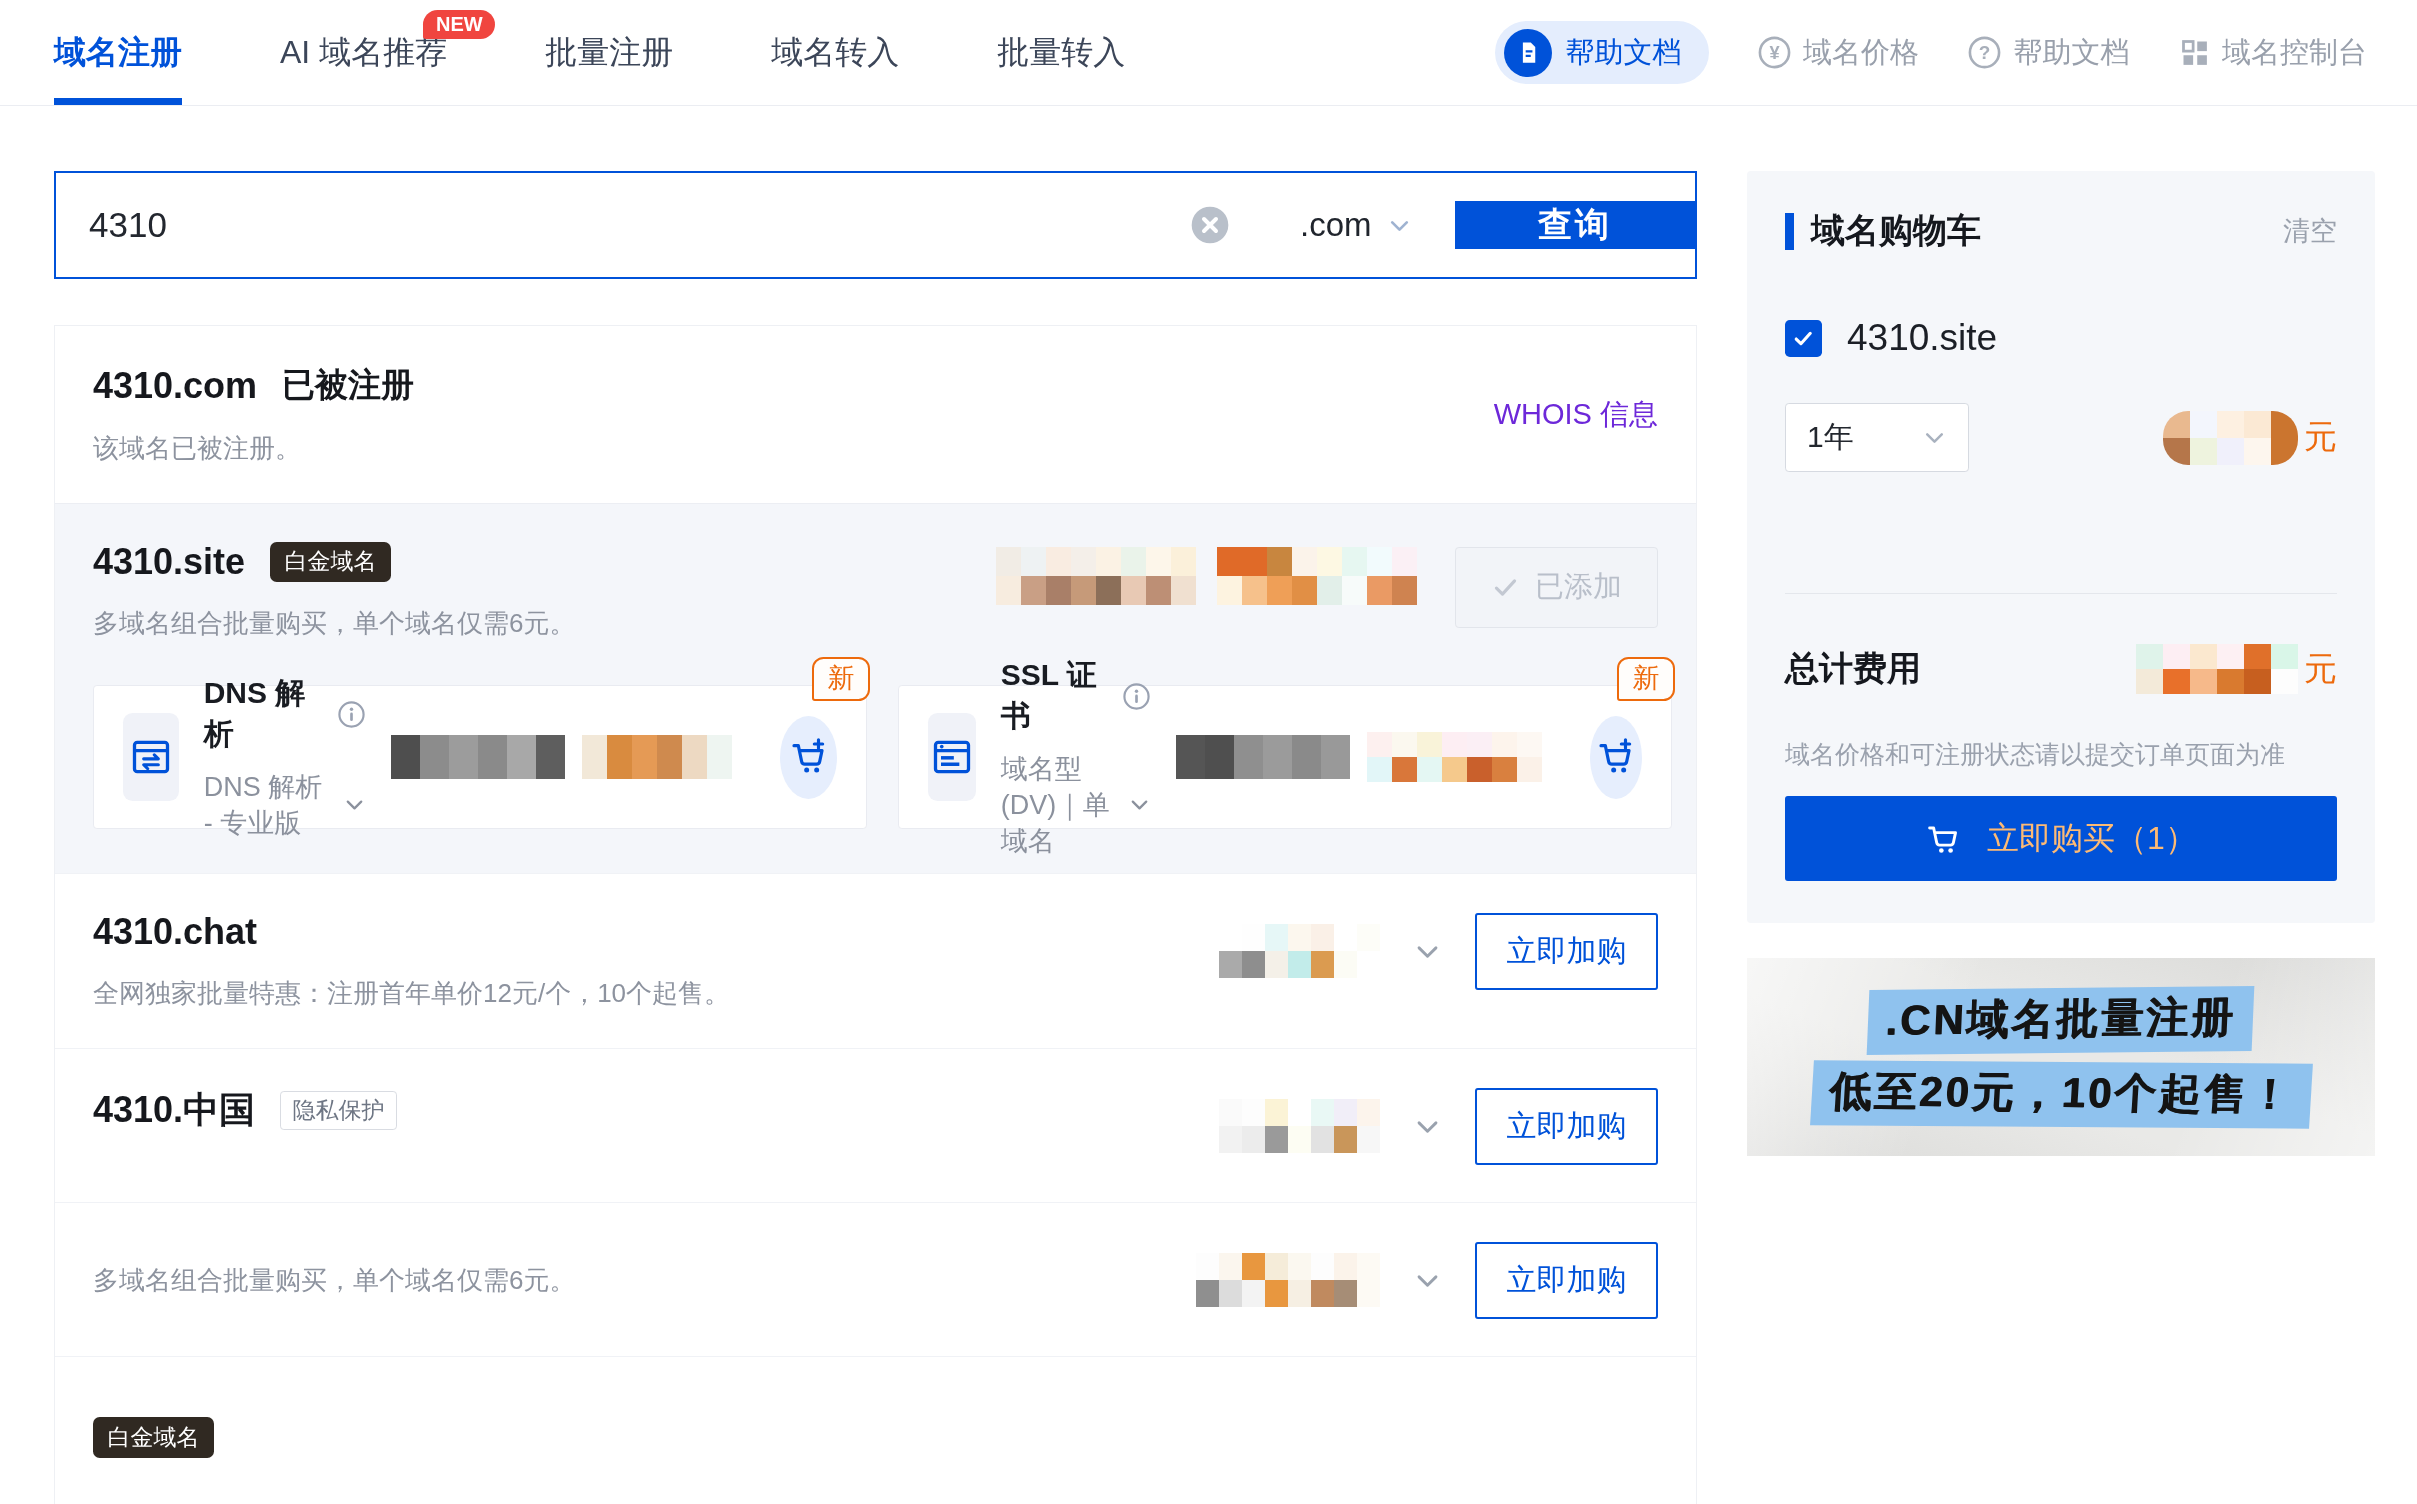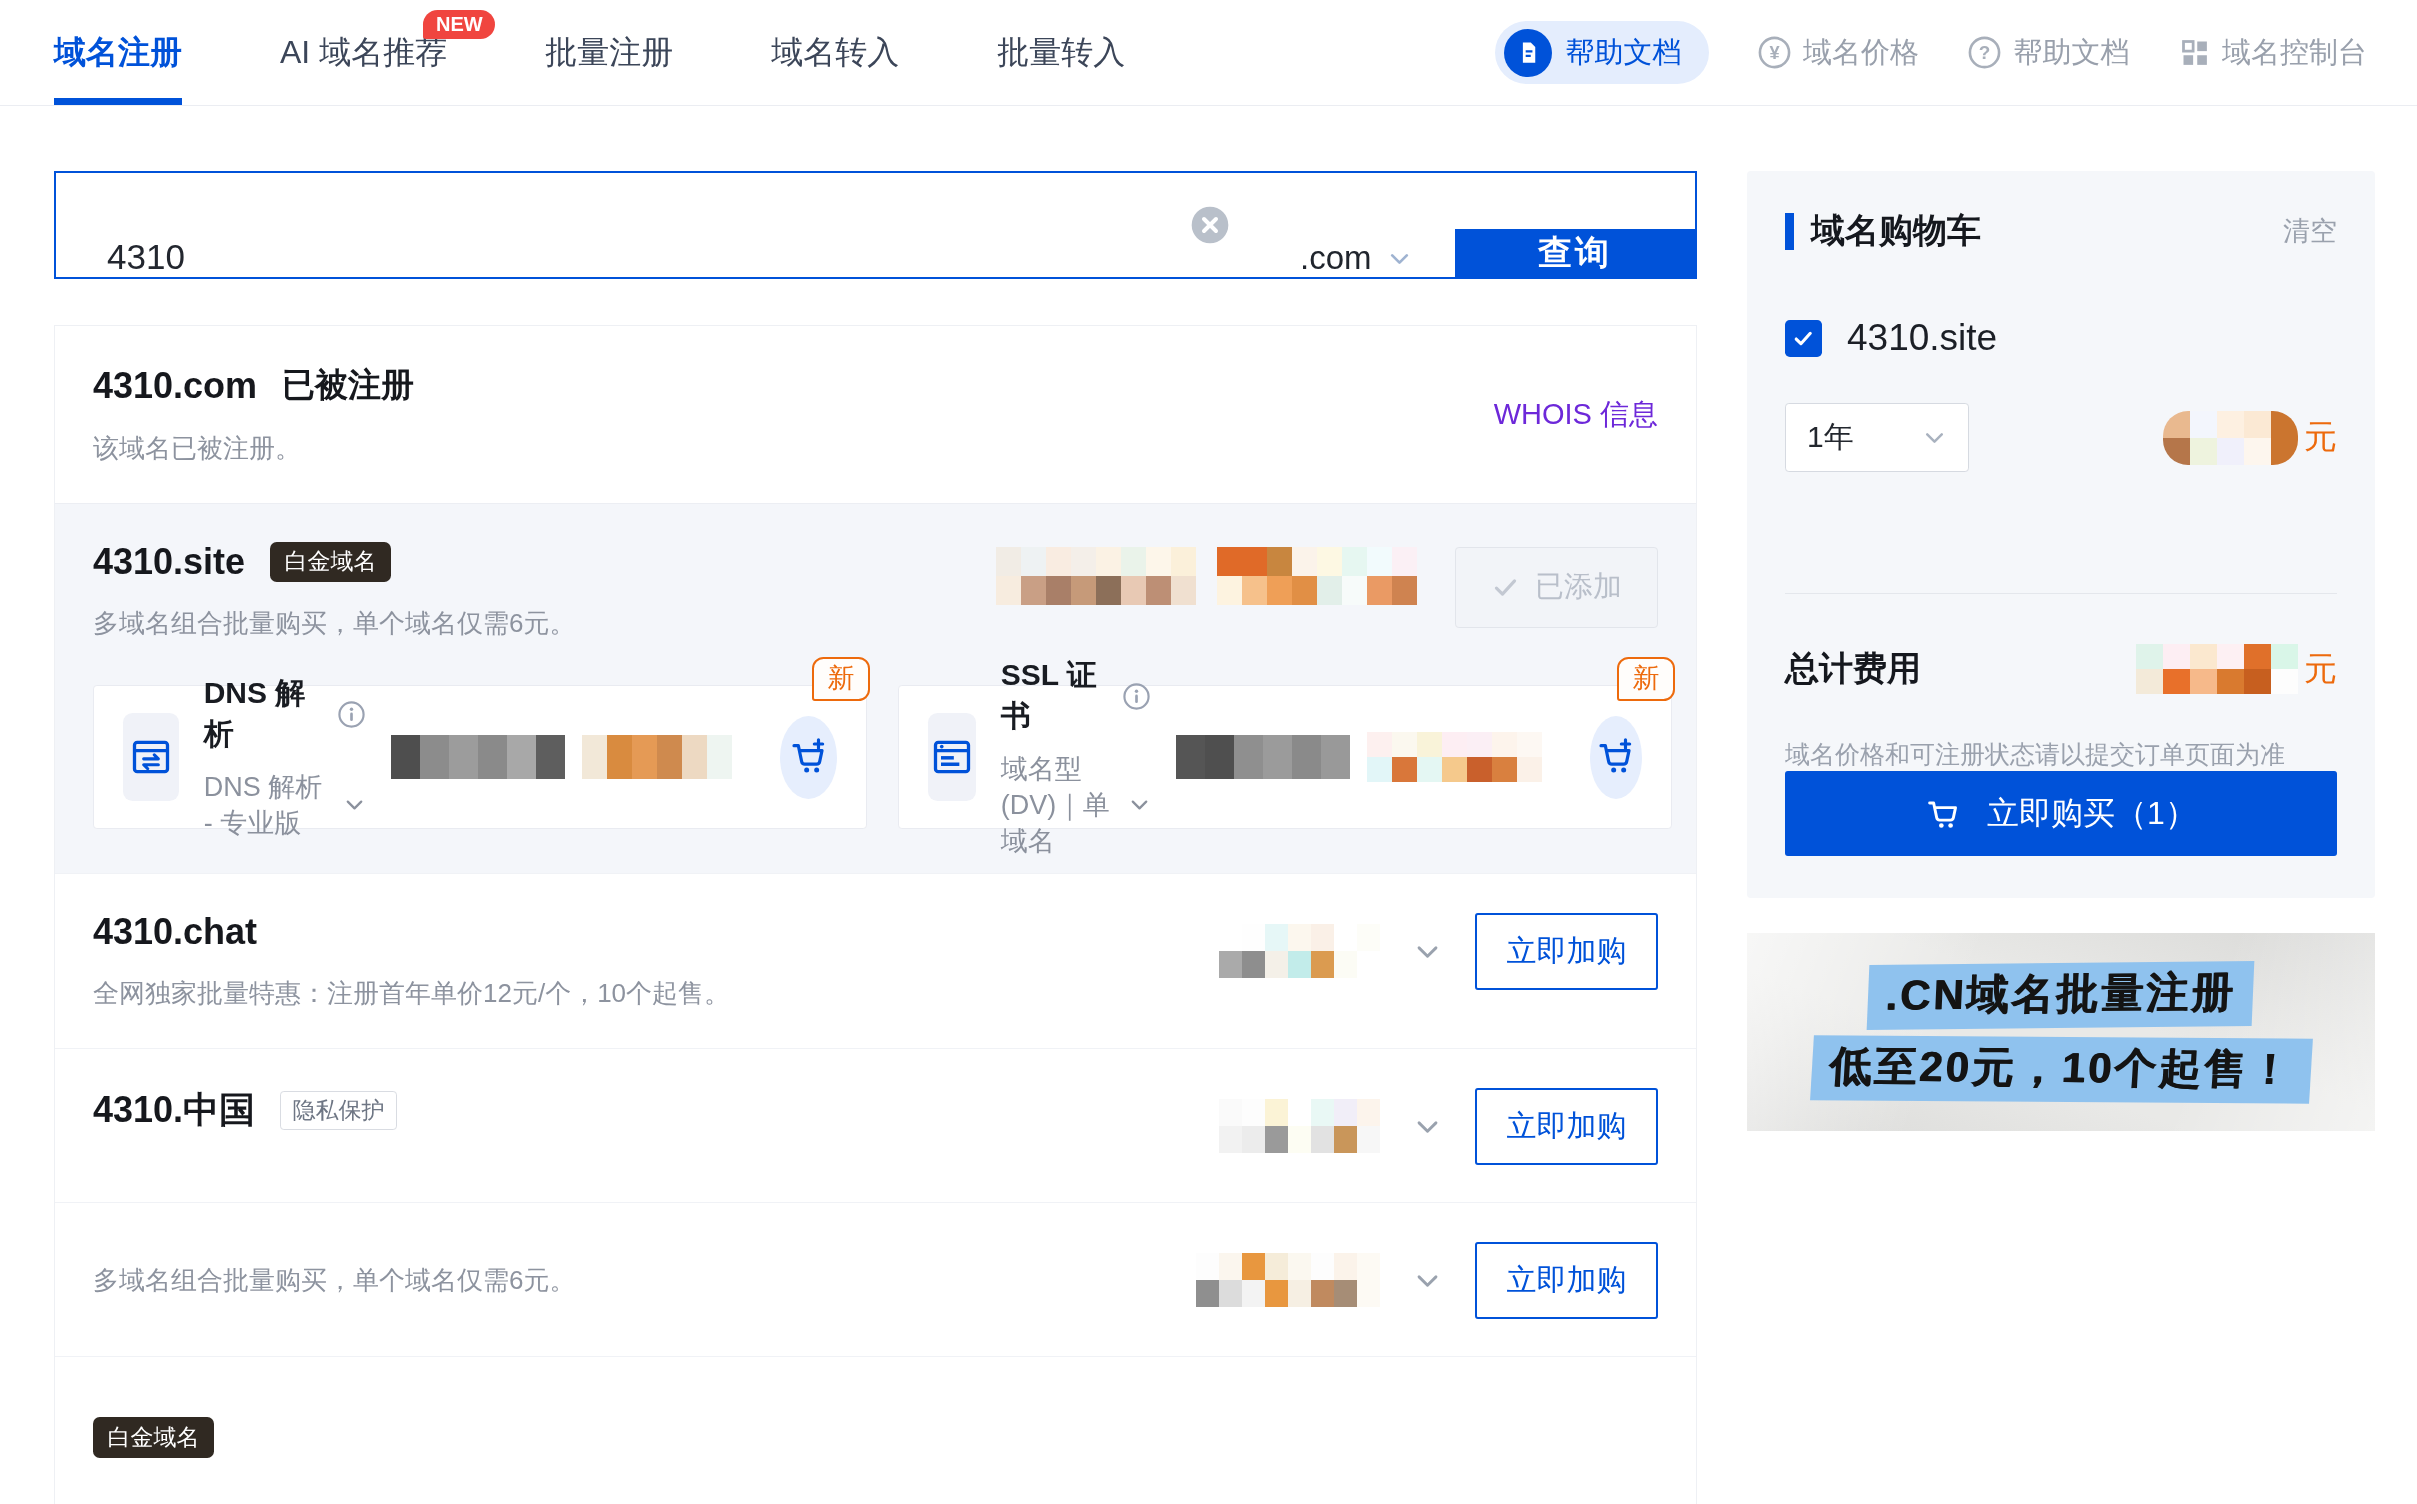--- a/index.html
+++ b/index.html
@@ -23,21 +23,21 @@
   .doc-circle{width:48px;height:48px;border-radius:50%;background:#0052d9;display:flex;align-items:center;justify-content:center;}
   .nav-link{display:flex;align-items:center;gap:11.5px;font-size:29px;color:#99a0ac;cursor:pointer;}
   .nav-link .ic{color:#a8afba;}
 
   
   .main{display:flex;padding:65px 42px 0 54px;gap:50px;}
   .left{width:1643px;flex:none;}
   .right{width:628px;flex:none;}
 
   
-  .searchbar{height:108px;border:2.9px solid #0052d9;display:flex;align-items:flex-end;background:#fff;padding-left:18px;}
+  .searchbar{height:108px;border:2.9px solid #0052d9;display:flex;align-items:center;background:#fff;}
   .search-input{flex:1;border:none;outline:none;font-size:35px;color:#23272f;padding:0 0 0 33px;background:transparent;}
   .clear-btn{align-self:center;margin-right:25px;border:none;background:transparent;padding:0;cursor:pointer;}
   .search-divider{width:1.9px;background:#e8eaee;margin:25px 0;}
   .tld{width:198px;display:flex;align-items:center;justify-content:center;gap:15.4px;font-size:33px;color:#20252d;cursor:pointer;}
   .tld .ic{color:#9fb3d1;}
   .query-btn{width:240px;background:#0052d9;color:#fff;font-size:34px;font-weight:bold;border:none;letter-spacing:2.9px;cursor:pointer;}
 
   
   .results{margin-top:46px;border:1px solid #eef0f4;background:#fff;}
   .row{display:flex;justify-content:space-between;padding:37px 38px;border-top:1.9px solid #f0f2f6;}
@@ -88,21 +88,21 @@
   .cart-term{margin-top:44px;display:flex;align-items:center;}
   .term-select{width:184px;height:69px;background:#fff;border:1px solid #d6dae1;border-radius:3.8px;display:flex;
                align-items:center;justify-content:space-between;padding:0 21px;font-size:30px;color:#23272e;cursor:pointer;}
   .term-select .ic{color:#a9b2bf;}
   .cart-price{margin-left:auto;display:flex;align-items:center;gap:5.8px;}
   .yuan{font-size:33px;color:#ed6a0c;}
   .cart-divider{margin-top:121px;height:1px;background:#e4e7ec;}
   .cart-total{margin-top:50px;display:flex;align-items:center;}
   .total-label{font-size:34px;font-weight:bold;color:#15181e;}
   .cart-note{margin-top:44px;font-size:25px;color:#9aa1ad;text-align:left;}
-  .buy-btn{width:100%;height:85px;background:#0052d9;color:#ffffff;font-size:32px;border:none;
+  .buy-btn{margin-top:25px;width:100%;height:85px;background:#0052d9;color:#fdba74;font-size:32px;border:none;
            display:flex;align-items:center;justify-content:center;gap:25px;border-radius:2.9px;cursor:pointer;}
 
   
   .ad{margin-top:35px;height:198px;background:#e9e9e7;cursor:pointer;
       background-image:linear-gradient(112deg,rgba(255,255,255,.65),rgba(255,255,255,0) 34%),
                        linear-gradient(290deg,rgba(255,255,255,.5),rgba(0,0,0,0) 30%),
                        linear-gradient(200deg,rgba(201,201,199,.5),rgba(0,0,0,0) 42%),
                        linear-gradient(20deg,rgba(207,207,205,.55),rgba(0,0,0,0) 38%);
       display:flex;flex-direction:column;align-items:center;justify-content:center;gap:9.6px;}
   .ad-line span{display:inline-block;background:#8fc2ee;color:#141414;font-size:42px;font-weight:bold;

